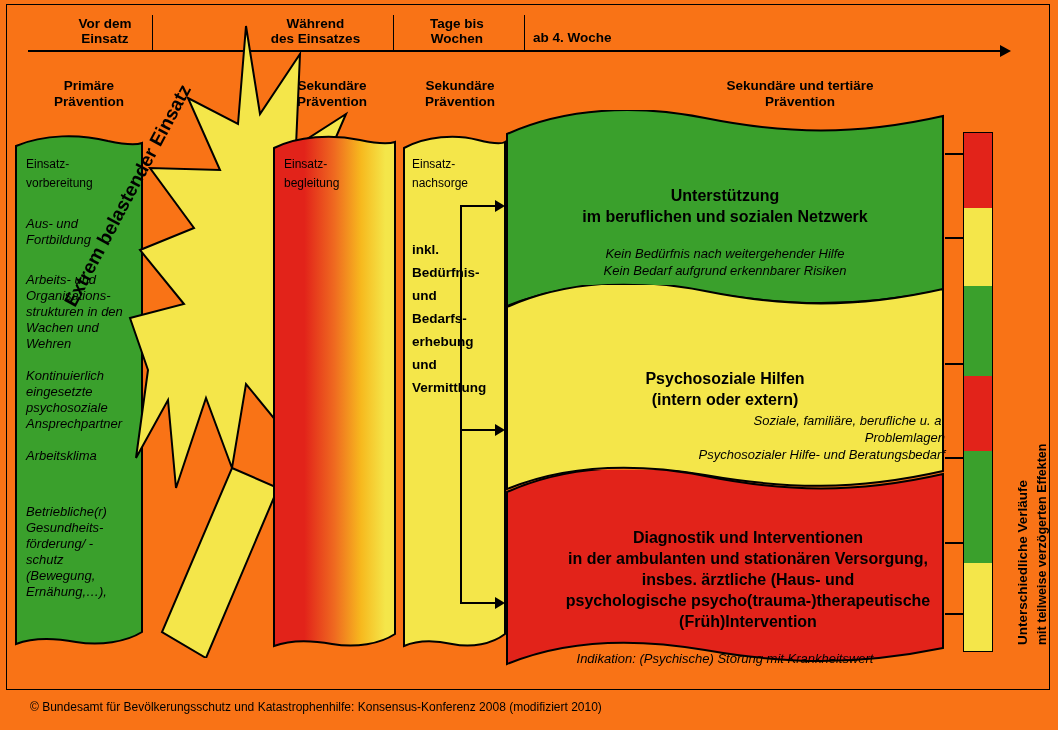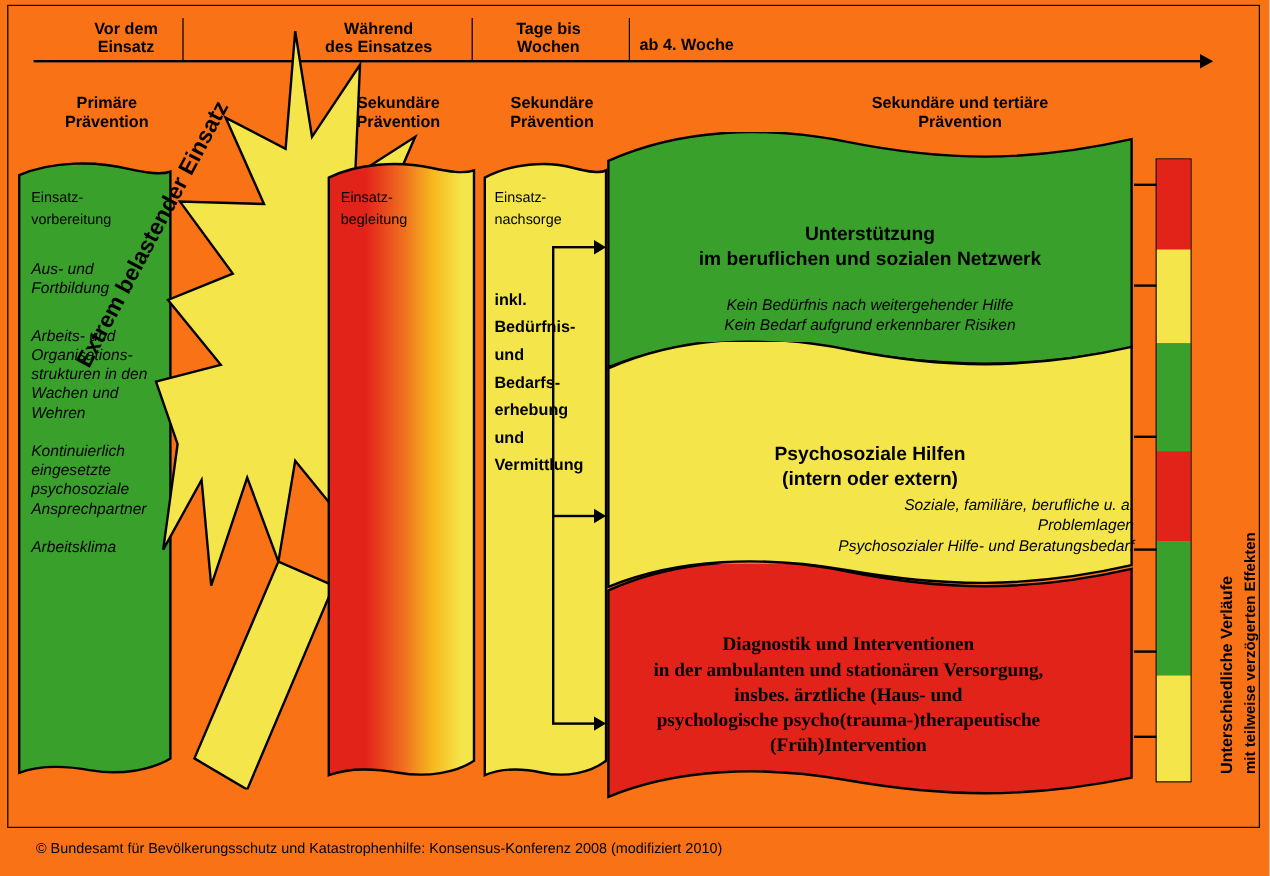--- a/index.html
+++ b/index.html
@@ -233,20 +233,26 @@
   <div class="block-body" style="left:26px; top:272px; width:118px; white-space:pre-line;">Arbeits- und
 Organisations-
 strukturen in den
 Wachen und
 Wehren</div>
   <div class="block-body" style="left:26px; top:368px; width:118px; white-space:pre-line;">Kontinuierlich
 eingesetzte
 psychosoziale
 Ansprechpartner</div>
   <div class="block-body" style="left:26px; top:448px; width:118px; white-space:pre-line;">Arbeitsklima</div>
+  <div class="block-body" style="left:26px; top:504px; width:118px; white-space:pre-line;">Betriebliche(r)
+Gesundheits-
+förderung/ -
+schutz
+(Bewegung,
+Ernähung,…),</div>
 
   <svg class="star-wrap" viewBox="0 0 250 640" width="250" height="640">
     <polygon points="118,8 132,96 172,36 168,128 218,96 186,170 250,170 190,222 244,268 172,280 208,360 150,330 162,420 118,366 104,450 78,380 48,470 40,382 8,440 20,352 2,300 56,286 12,232 66,210 22,150 92,152 60,80 110,106" fill="#f4e64a" stroke="#000" stroke-width="2"></polygon>
     <polygon points="104,450 150,470 78,640 34,614" fill="#f4e64a" stroke="#000" stroke-width="2"></polygon>
   </svg>
   <div class="star-text">Extrem belastender Einsatz</div>
 
   <svg style="position:absolute; left:272px; top:132px;" width="125" height="520" viewBox="0 0 125 520">
     <defs>
       <linearGradient id="gradAccompany" x1="0" y1="0" x2="1" y2="0">
@@ -301,26 +307,29 @@
   </div>
   <div class="wave-sub" style="left:505px; top:412px; width:440px;text-align:right;">
     <div>Soziale, familiäre, berufliche u. a.</div>
     <div>Problemlagen</div>
     <div>Psychosozialer Hilfe- und Beratungsbedarf</div>
   </div>
 
   <svg style="position:absolute; left:505px; top:470px;" width="440" height="200" viewBox="0 0 440 200">
     <path d="M2,22 C60,-4 130,-8 200,6 C280,22 350,24 438,4 L438,178 C350,196 280,194 200,180 C130,168 60,170 2,194 Z" fill="#e2231a" stroke="#000" stroke-width="2"></path>
   </svg>
-  <div class="wave-title" style="left:487px; top:527px; width:440px;font-family:Liberation Serif, serif;">
+  <div class="wave-title" style="left:528px; top:527px; width:440px;">
     <div>Diagnostik und Interventionen</div>
     <div>in der ambulanten und stationären Versorgung,</div>
     <div>insbes. ärztliche (Haus- und</div>
     <div>psychologische psycho(trauma-)therapeutische</div>
     <div>(Früh)Intervention</div>
+  </div>
+  <div class="wave-sub" style="left:505px; top:650px; width:440px;">
+    <div>Indikation: (Psychische) Störung mit Krankheitswert</div>
   </div>
 
   <div class="vline" style="left:460px; top:206px; height:397px;"></div>
 
   <div class="arrow" style="left:460px; top:200px; width:45px; height:12px;">
     <div class="shaft" style="width:35px;"></div>
     <div class="head" style="left:35px;"></div>
   </div>
   <div class="arrow" style="left:460px; top:424px; width:45px; height:12px;">
     <div class="shaft" style="width:35px;"></div>

